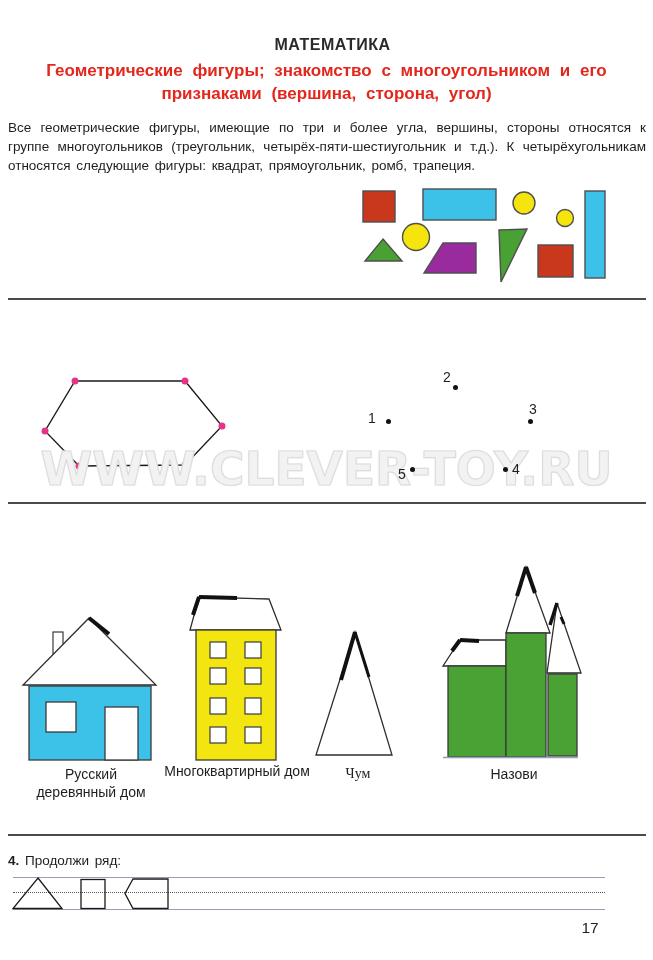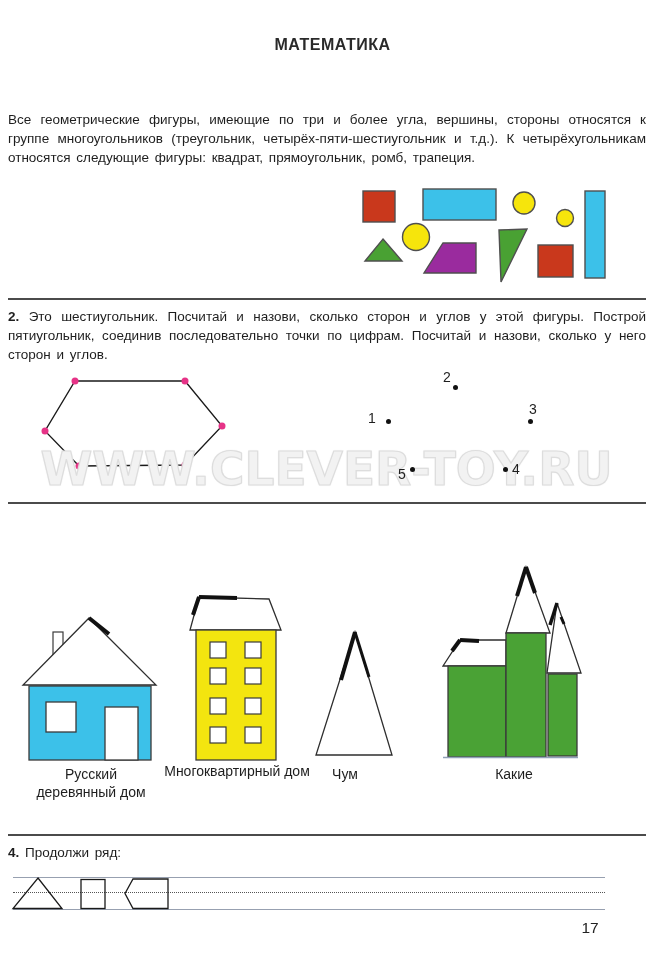--- a/index.html
+++ b/index.html
@@ -28,20 +28,21 @@
     line-height: 23px;
     word-spacing: 5px;
     color: #e3271c;
   }
   .body-text {
     font-size: 13.5px;
     line-height: 19px;
     text-align: justify;
     word-spacing: 2px;
     color: #1e1e1e;
+    margin-top: 8px;
   }
   .task-num { font-weight: bold; }
   .divider {
     left: 8px; width: 638px; height: 0;
     border-top: 2px solid #4b4b4b;
   }
   .watermark {
     top: 441px; left: 0; width: 653px;
     text-align: center;
     font-family: "DejaVu Sans", sans-serif;
@@ -81,43 +82,40 @@
     color: #222;
   }
   svg { display: block; }
 </style>
 </head>
 <body>
 
 <div class="page">
 
   <div class="abs title">МАТЕМАТИКА</div>
+  <div class="abs subtitle">Геометрические фигуры; знакомство с многоугольником и его признаками (вершина, сторона, угол)</div>
 
   <div class="abs body-text" style="top:110px; left:8px; width:638px;">Все геометрические фигуры, имеющие по три и более угла, вершины, стороны относятся к группе многоугольников (треугольник, четырёх-пяти-шестиугольник и т.д.). К четырёхугольникам относятся следующие фигуры: квадрат, прямоугольник, ромб, трапеция.</div>
 
 
   <svg class="abs" style="top:182px; left:356px;" width="292" height="104" viewBox="0 0 292 104">
     <rect x="7" y="9" width="32" height="31" fill="#c9381c" stroke="#4f4f4f" stroke-width="1.4"></rect>
     <rect x="67" y="7" width="73" height="31" fill="#3cc1e9" stroke="#4f4f4f" stroke-width="1.4"></rect>
     <circle cx="168" cy="21" r="11" fill="#f6e50c" stroke="#4f4f4f" stroke-width="1.4"></circle>
     <circle cx="209" cy="36" r="8.5" fill="#f6e50c" stroke="#4f4f4f" stroke-width="1.4"></circle>
     <rect x="229" y="9" width="20" height="87" fill="#3cc1e9" stroke="#4f4f4f" stroke-width="1.4"></rect>
     <polygon points="27,57 46,79 9,79" fill="#49a133" stroke="#4f4f4f" stroke-width="1.4"></polygon>
     <circle cx="60" cy="55" r="13.5" fill="#f6e50c" stroke="#4f4f4f" stroke-width="1.4"></circle>
     <polygon points="87,61 120,61 120,91 68,91" fill="#9a2b9e" stroke="#4f4f4f" stroke-width="1.4"></polygon>
     <polygon points="143,48 171,47 145,100" fill="#49a133" stroke="#4f4f4f" stroke-width="1.4"></polygon>
     <rect x="182" y="63" width="35" height="32" fill="#c9381c" stroke="#4f4f4f" stroke-width="1.4"></rect>
   </svg>
 
   <div class="abs divider" style="top:298px;"></div>
 
-  <div class="abs body-text" style="top:307px; left:8px; width:638px;">
-    <span class="task-num">2.</span>
-    <span>Это шестиугольник. Посчитай и назови, сколько сторон и углов у этой фигуры. Построй пятиугольник, соединив последовательно точки по цифрам. Посчитай и назови, сколько у него сторон и углов.</span>
-  </div>
 
   <svg class="abs" style="top:368px; left:35px; z-index:2;" width="200" height="108" viewBox="0 0 200 108">
     <polygon points="40,13 150,13 187,58 150,97 44,98 10,63" fill="none" stroke="#1a1a1a" stroke-width="1.3"></polygon>
     <circle cx="40" cy="13" r="3.5" fill="#e63387"></circle>
     <circle cx="150" cy="13" r="3.5" fill="#e63387"></circle>
     <circle cx="187" cy="58" r="3.5" fill="#e63387"></circle>
     <circle cx="150" cy="97" r="3.5" fill="#e63387"></circle>
     <circle cx="44" cy="98" r="3.5" fill="#e63387"></circle>
     <circle cx="10" cy="63" r="3.5" fill="#e63387"></circle>
   </svg>
@@ -182,22 +180,22 @@
       <line x1="518" y1="7" x2="527" y2="33" stroke="#111" stroke-width="4"></line>
       <rect x="498" y="73" width="40" height="124" fill="#4aa235" stroke="#3a3a3a" stroke-width="1.3"></rect>
       <line x1="435" y1="197.5" x2="570" y2="197.5" stroke="#8fa0b8" stroke-width="1.6"></line>
       <line x1="452" y1="80" x2="471" y2="81" stroke="#111" stroke-width="4"></line>
       <line x1="452" y1="80" x2="444" y2="91" stroke="#111" stroke-width="4"></line>
     </g>
   </svg>
 
   <div class="house-label" style="left:25px; top:765px; width:132px;">Русский деревянный дом</div>
   <div class="house-label" style="left:158px; top:762px; width:158px;">Многоквартирный дом</div>
-  <div class="house-label" style="left:305px; top:765px; width:80px;">Чум</div>
-  <div class="house-label" style="left:474px; top:765px; width:80px;">Какие</div>
+  <div class="house-label" style="left:318px; top:765px; width:80px;font-family:Liberation Serif, serif;">Чум</div>
+  <div class="house-label" style="left:474px; top:765px; width:80px;">Назови</div>
 
   <div class="abs divider" style="top:834px;"></div>
 
   <div class="abs body-text" style="top:843px; left:8px; width:300px;">
     <span class="task-num">4.</span>
     <span>Продолжи ряд:</span>
   </div>
 
   <div class="wline solid" style="left:13px; top:877px; width:592px;"></div>
   <div class="wline dotted" style="left:13px; top:892px; width:592px;"></div>

